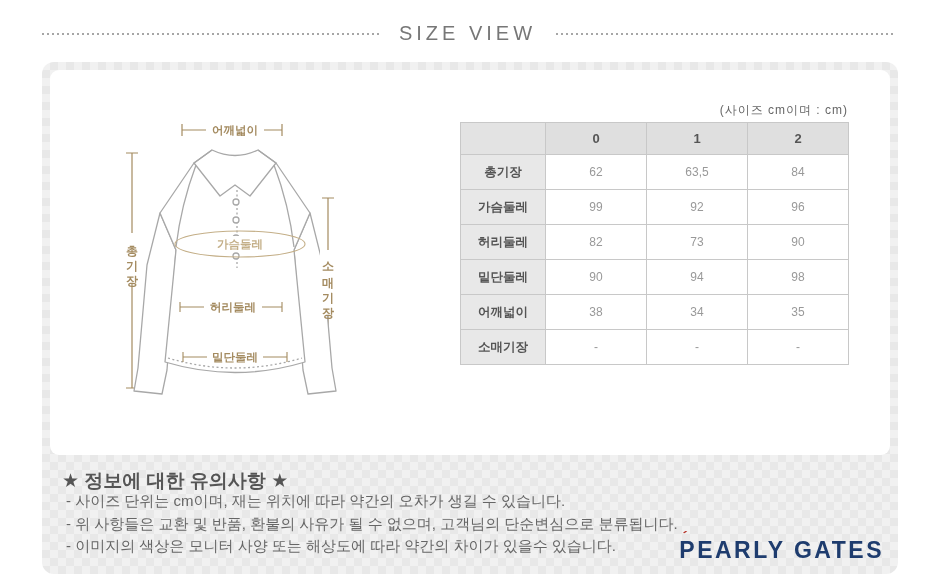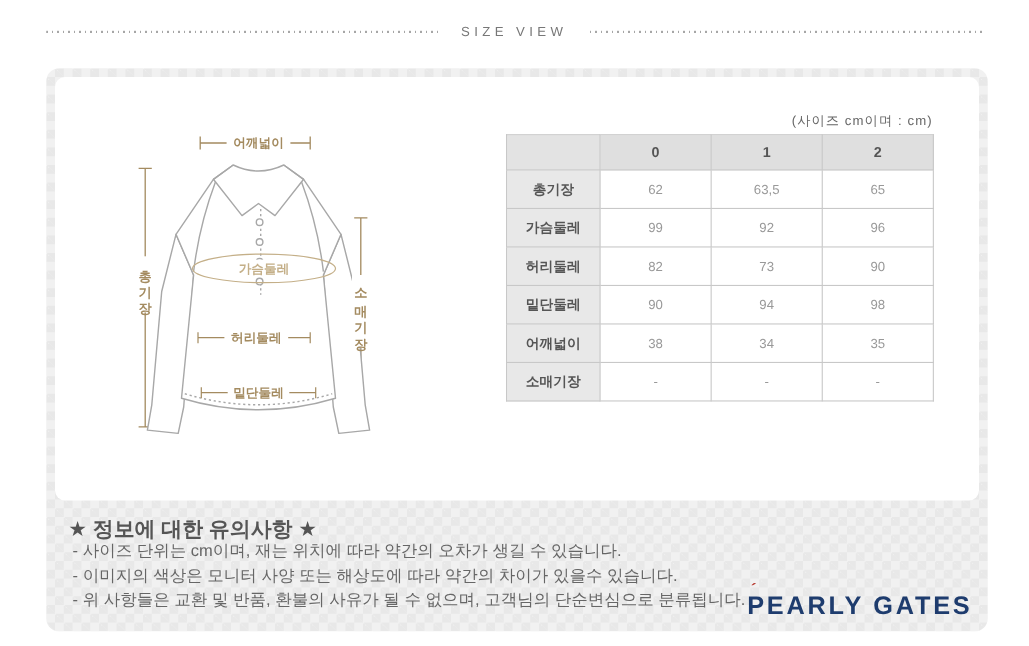--- a/index.html
+++ b/index.html
@@ -5,21 +5,21 @@
   * { margin:0; padding:0; box-sizing:border-box; }
   html,body { width:935px; height:587px; background:#ffffff;
     font-family:"Liberation Sans","DejaVu Sans",sans-serif; }
   .page { position:relative; width:935px; height:587px; background:#fff; overflow:hidden; }
 
   
   .sv-header { position:absolute; left:42px; right:42px; top:22px;
     display:flex; align-items:center; }
   .dotline { flex:1; height:2px;
     background-image:repeating-linear-gradient(to right,#a6a6a6 0 1.6px,transparent 1.6px 5px); }
-  .sv-title { padding:0 20px; font-size:12px; letter-spacing:4px; color:#777; font-weight:400; }
+  .sv-title { padding:0 20px; font-size:20px; letter-spacing:4px; color:#777; font-weight:400; }
 
   
   .outer-box { position:absolute; left:42px; top:62px; width:856px; height:512px;
     border-radius:12px;
     background-color:#f1f1f1;
     background-image:
       linear-gradient(45deg,#e8e8e8 25%,transparent 25%,transparent 75%,#e8e8e8 75%),
       linear-gradient(45deg,#e8e8e8 25%,transparent 25%,transparent 75%,#e8e8e8 75%);
     background-position:0 0,8px 8px;
     background-size:16px 16px; }
@@ -145,21 +145,21 @@
             <th>0</th>
             <th>1</th>
             <th>2</th>
           </tr>
         </thead>
         <tbody>
           <tr>
             <th>총기장</th>
             <td>62</td>
             <td>63,5</td>
-            <td>65</td>
+            <td>84</td>
           </tr>
           <tr>
             <th>가슴둘레</th>
             <td>99</td>
             <td>92</td>
             <td>96</td>
           </tr>
           <tr>
             <th>허리둘레</th>
             <td>82</td>
@@ -186,22 +186,22 @@
           </tr>
         </tbody>
       </table>
 
 
     </div>
 
     <div class="notice-title">★ 정보에 대한 유의사항 ★</div>
     <div class="notice-items">
       <div>- 사이즈 단위는 cm이며, 재는 위치에 따라 약간의 오차가 생길 수 있습니다.</div>
+      <div>- 위 사항들은 교환 및 반품, 환불의 사유가 될 수 없으며, 고객님의 단순변심으로 분류됩니다.</div>
       <div>- 이미지의 색상은 모니터 사양 또는 해상도에 따라 약간의 차이가 있을수 있습니다.</div>
-      <div>- 위 사항들은 교환 및 반품, 환불의 사유가 될 수 없으며, 고객님의 단순변심으로 분류됩니다.</div>
     </div>
 
     <div class="brand-logo">
       <span class="logo-text">
         <span class="logo-accent">´</span><span>PEARLY GATES</span>
       </span>
     </div>
 
   </div>
 </div>

